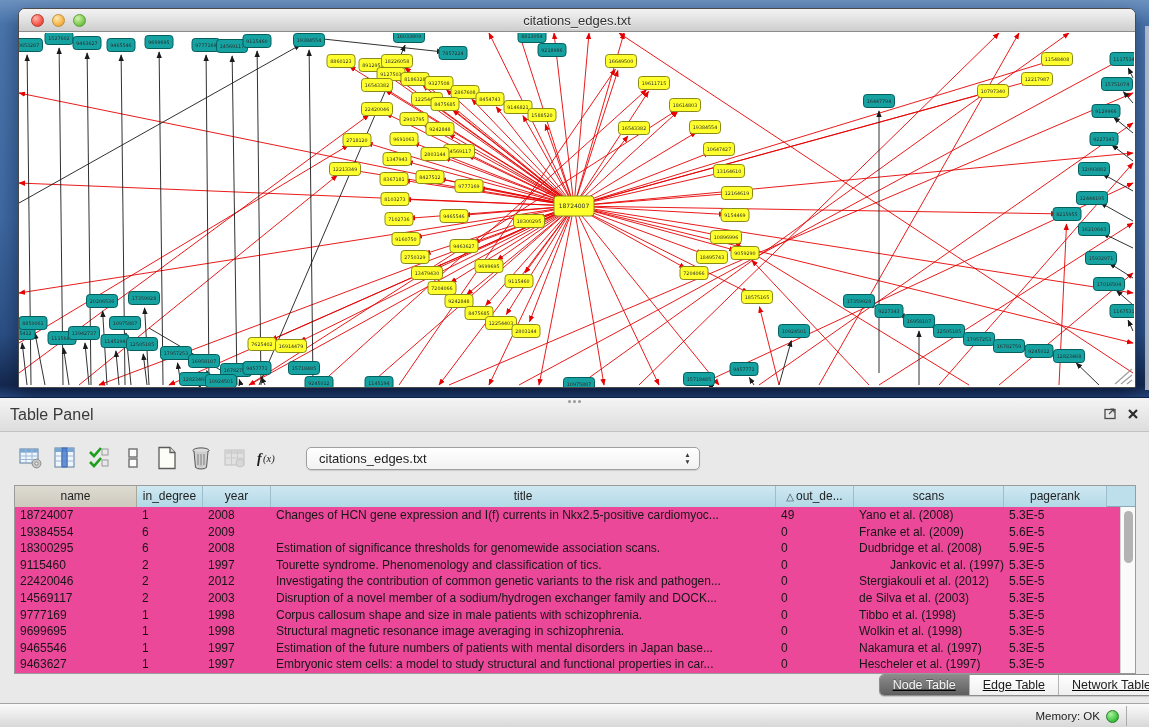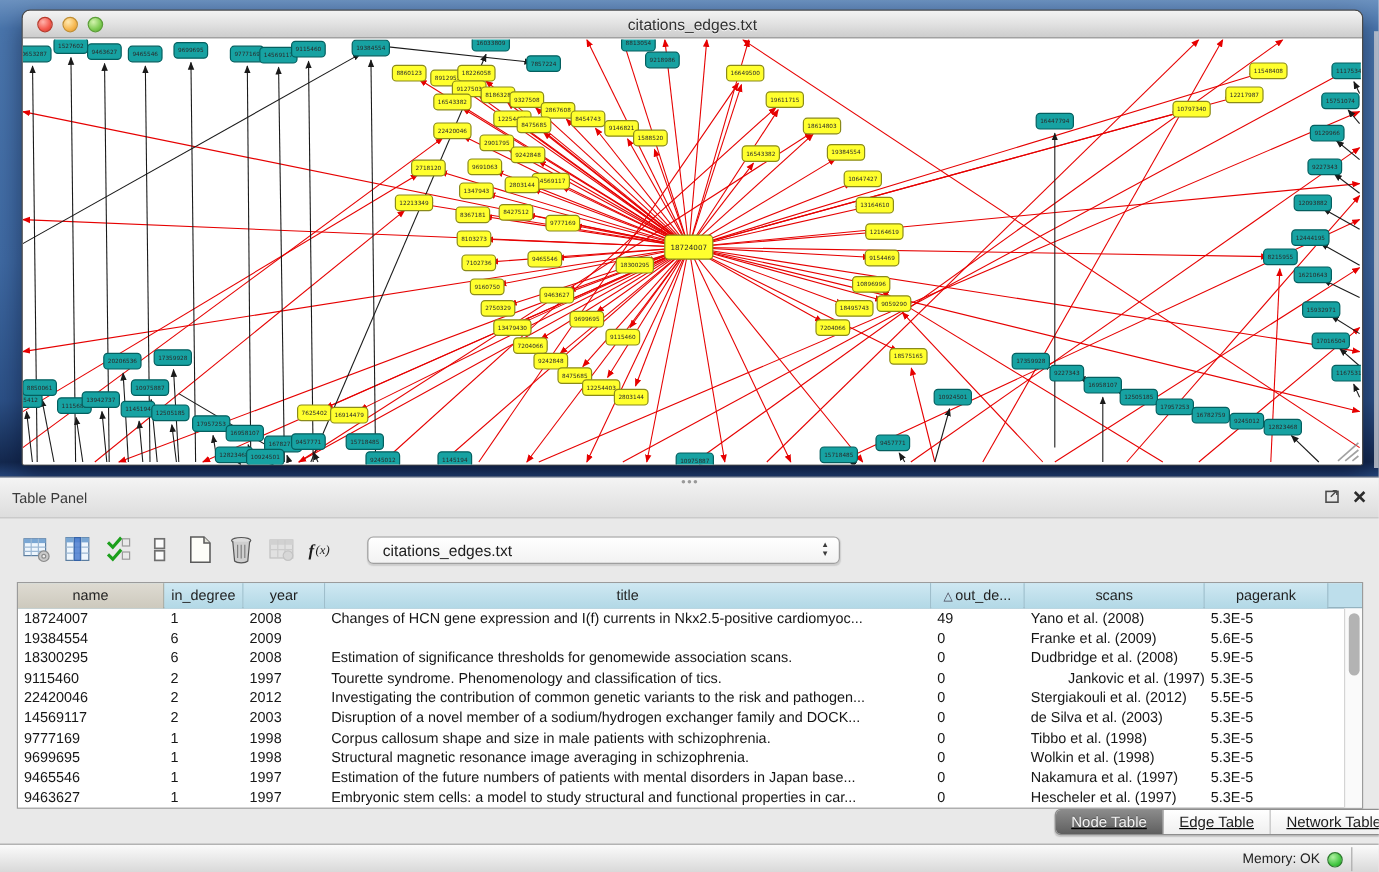--- a/index.html
+++ b/index.html
@@ -21,36 +21,36 @@
   .light.red    { background:radial-gradient(circle at 35% 30%, #ffb3ab, #f4574c 60%, #c93a2b); border:1px solid #b63a2c; }
   .light.yellow { background:radial-gradient(circle at 35% 30%, #ffe9b0, #f6b64e 60%, #d3912f); border:1px solid #c08f33; }
   .light.green  { background:radial-gradient(circle at 35% 30%, #d3f3ae, #7ecb52 60%, #57a032); border:1px solid #5b9e38; }
   .canvas { position:absolute; left:0; top:24px; right:0; bottom:0; background:#ffffff; }
   .canvas svg { display:block; }
   .resize-grip { position:absolute; right:2px; bottom:2px; width:22px; height:18px; opacity:.8; }
 
   
   .table-panel { position:absolute; left:0; top:397px; width:1149px; height:306px; background:#e9e9e9; border-top:1px solid #0d2248; }
   .panel-header { position:relative; height:34px; background:linear-gradient(180deg,#f4f4f4,#dddddd); border-bottom:1px solid #c2c2c2; }
-  .panel-title { position:absolute; left:10px; top:0; line-height:34px; font-size:12px; color:#3a3a3a; }
+  .panel-title { position:absolute; left:10px; top:0; line-height:34px; font-size:16px; color:#3a3a3a; }
   .splitter-handle { position:absolute; left:50%; top:1px; width:14px; height:6px; margin-left:-7px; display:flex; justify-content:center; gap:2px; }
   .splitter-handle i { width:3px; height:3px; background:#9a9a9a; border-radius:50%; margin-top:1px; }
   .panel-header-buttons { position:absolute; right:10px; top:9px; display:flex; gap:10px; align-items:center; }
   .panel-header-buttons svg { display:block; }
 
   .panel-toolbar { position:absolute; left:0; top:40px; width:100%; height:40px; display:flex; align-items:center; padding-left:18px; }
   .tb-icon { width:26px; height:26px; margin-right:8px; display:flex; align-items:center; justify-content:center; cursor:default; }
   .tb-icon svg { display:block; }
   .table-selector { margin-left:16px; width:394px; height:23px; position:relative;
     background:linear-gradient(180deg,#ffffff,#f2f2f2); border:1px solid #9f9f9f; border-radius:5px;
     font-size:13px; color:#1e1e1e; line-height:21px; padding-left:12px;
     box-shadow:0 1px 1px rgba(0,0,0,.12); }
   .stepper { position:absolute; right:7px; top:3px; width:9px; font-size:6.5px; line-height:7px; color:#3b3b3b; text-align:center; }
 
-  .table-wrap { position:absolute; left:14px; top:87px; width:1122px; height:189px; background:#ffffff; border:1px solid #9b9b9b; }
+  .table-wrap { position:absolute; left:14px; top:87px; width:1122px; height:189px; background:#ec4899; border:1px solid #9b9b9b; }
   .tbl-header { display:flex; height:21px; border-bottom:1px solid #8aa9b6; background:#bddeeb; }
   .tbl-header .hcell { height:21px; font-size:12px; color:#1f1f1f; text-align:center; line-height:21px;
     border-right:1px solid #9fbecb; background:linear-gradient(180deg,#cfe8f2,#b2d8e6); overflow:hidden; white-space:nowrap; }
   .tbl-header .hcell.key { background:linear-gradient(180deg,#dedbd2,#cdc9bd); border-right:1px solid #a9a69a; }
   .sort-tri { font-size:10px; margin-right:2px; color:#445; }
   .tbl-body { position:absolute; left:0; top:21px; right:15px; bottom:0; overflow:hidden; }
   .trow { display:flex; height:16.6px; line-height:16.6px; font-size:12px; color:#161616; white-space:nowrap; }
   .tcell { overflow:hidden; text-overflow:clip; padding-left:5px; }
   .vscroll { position:absolute; right:0; top:21px; bottom:0; width:15px; background:#fafafa; border-left:1px solid #d4d4d4; }
   .vthumb { position:absolute; left:3px; top:4px; width:9px; height:52px; border-radius:5px; background:#b3b3b3; }

